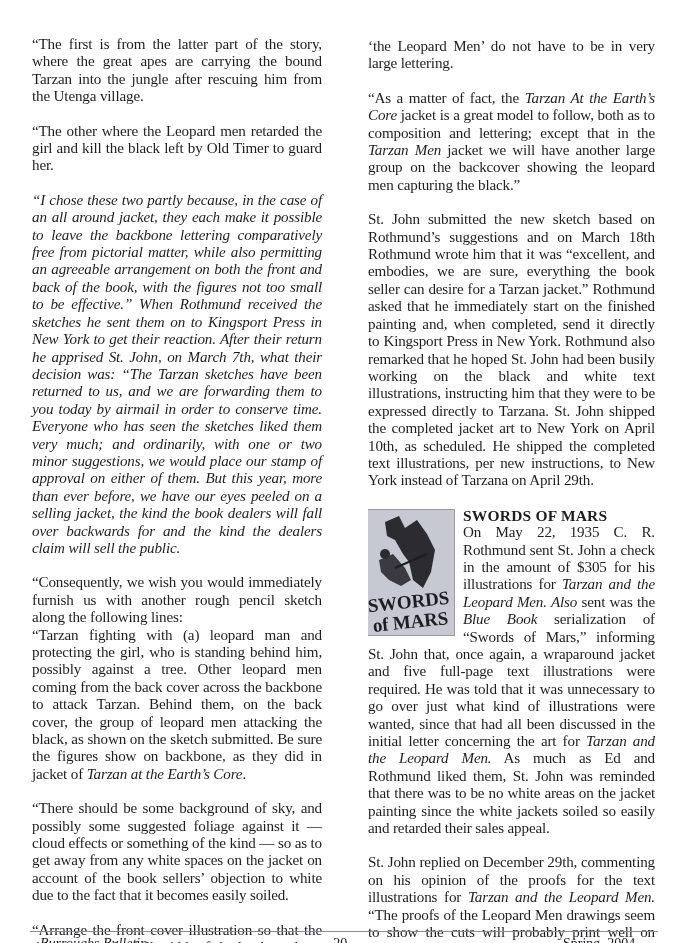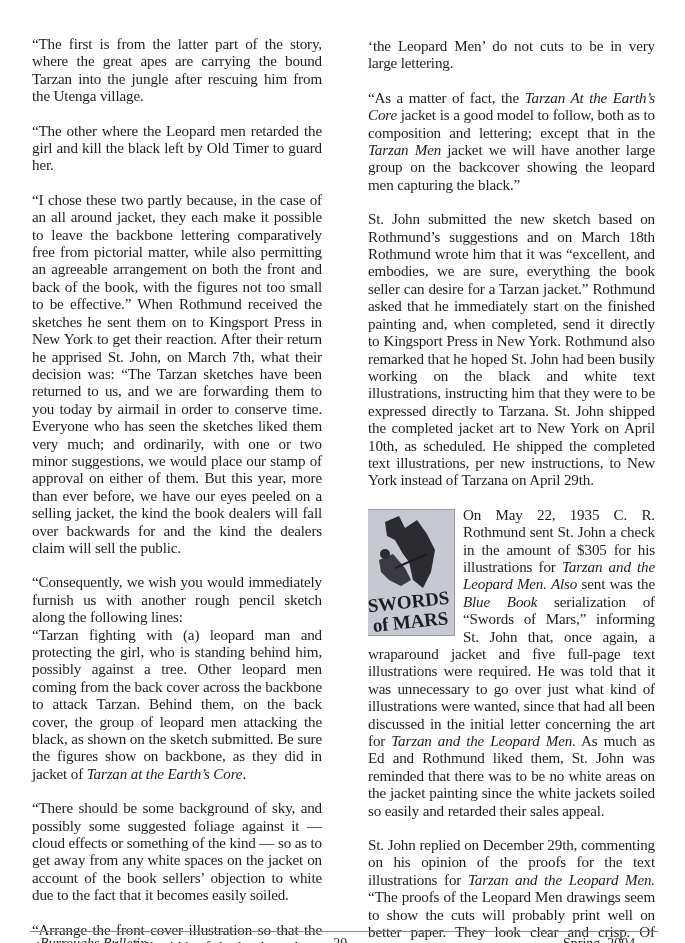--- a/index.html
+++ b/index.html
@@ -8,21 +8,21 @@
     font-family: "Liberation Serif", "DejaVu Serif", serif; color: #1e1e22;
   }
   .page { position: absolute; left: 0; top: 18px; width: 675px; height: 943px; }
   .col {
     position: absolute; top: 18px; font-size: 15.1px; line-height: 17.4px;
     text-align: justify; letter-spacing: -0.15px;
   }
   .col-left { left: 32px; width: 290px; }
   .col-right { left: 368px; width: 287px; top: 20px; }
   .col p { margin: 0 0 17px 0; }
-  .col p.tight { margin-bottom: 0; }
+  .col p.tight { margin-bottom: 0; font-style: italic; }
   .col i { font-style: italic; }
   .sidebar-box { overflow: hidden; }
   .img-box {
     float: left; width: 89px; height: 125px; margin: 2px 8px 0 -4px;
     background: #c9ccd4; border: 1px solid #9a9ca4; position: relative;
   }
   .img-box svg { width: 100%; height: 100%; display: block; }
   .section-title { font-weight: bold; font-size: 15.5px; letter-spacing: 0.2px; display: block; }
   .footer-rule { position: absolute; left: 30px; width: 628px; top: 913px; height: 1px; background: #8a8d98; }
   .footer-left { position: absolute; left: 40px; top: 918px; font-style: italic; font-size: 14px; }
@@ -39,37 +39,38 @@
     <p>“The first is from the latter part of the story, where the great apes are carrying the bound Tarzan into the jungle after rescuing him from the Utenga village.</p>
     <p>“The other where the Leopard men retarded the girl and kill the black left by Old Timer to guard her.</p>
     <p class="tight">“I chose these two partly because, in the case of an all around jacket, they each make it possible to leave the backbone lettering comparatively free from pictorial matter, while also permitting an agreeable arrangement on both the front and back of the book, with the figures not too small to be effective.” When Rothmund received the sketches he sent them on to Kingsport Press in New York to get their reaction. After their return he apprised St. John, on March 7th, what their decision was: “The Tarzan sketches have been returned to us, and we are forwarding them to you today by airmail in order to conserve time. Everyone who has seen the sketches liked them very much; and ordinarily, with one or two minor suggestions, we would place our stamp of approval on either of them. But this year, more than ever before, we have our eyes peeled on a selling jacket, the kind the book dealers will fall over backwards for and the kind the dealers claim will sell the public.</p>
     <p style="margin-top:17px"><span>“Consequently, we wish you would immediately furnish us with another rough pencil sketch along the following lines:</span></p>
     <p style="margin-top:-17px"><span>“Tarzan fighting with (a) leopard man and protecting the girl, who is standing behind him, possibly against a tree. Other leopard men coming from the back cover across the backbone to attack Tarzan. Behind them, on the back cover, the group of leopard men attacking the black, as shown on the sketch submitted. Be sure the figures show on backbone, as they did in jacket of </span><i>Tarzan at the Earth’s Core</i><span>.</span></p>
     <p>“There should be some background of sky, and possibly some suggested foliage against it — cloud effects or something of the kind — so as to get away from any white spaces on the jacket on account of the book sellers’ objection to white due to the fact that it becomes easily soiled.</p>
     <p>“Arrange the front cover illustration so that the title can run the full width of the book, and not be broken as it is in sketches submitted. The words</p>
   </div>
 
   <div class="col col-right">
-    <p>‘the Leopard Men’ do not cuts to be in very large lettering.</p>
-    <p><span>“As a matter of fact, the </span><i>Tarzan At the Earth’s Core</i><span> jacket is a good model to follow, both as to composition and lettering; except that in the </span><i>Tarzan Men</i><span> jacket we will have another large group on the backcover showing the leopard men capturing the black.”</span></p>
+    <p>‘the Leopard Men’ do not have to be in very large lettering.</p>
+    <p><span>“As a matter of fact, the </span><i>Tarzan At the Earth’s Core</i><span> jacket is a great model to follow, both as to composition and lettering; except that in the </span><i>Tarzan Men</i><span> jacket we will have another large group on the backcover showing the leopard men capturing the black.”</span></p>
     <p>St. John submitted the new sketch based on Rothmund’s suggestions and on March 18th Rothmund wrote him that it was “excellent, and embodies, we are sure, everything the book seller can desire for a Tarzan jacket.” Rothmund asked that he immediately start on the finished painting and, when completed, send it directly to Kingsport Press in New York. Rothmund also remarked that he hoped St. John had been busily working on the black and white text illustrations, instructing him that they were to be expressed directly to Tarzana. St. John shipped the completed jacket art to New York on April 10th, as scheduled. He shipped the completed text illustrations, per new instructions, to New York instead of Tarzana on April 29th.</p>
 
     <div class="sidebar-box">
       <p>
         <span class="img-box">
           <svg viewBox="0 0 89 125">
             <rect x="0" y="0" width="89" height="125" fill="#c6c9d2"></rect>
             <path d="M20 12 L34 6 L40 18 L52 10 L62 24 L70 40 L66 62 L58 78 L48 70 L44 52 L38 44 L30 30 L22 26 Z" fill="#2c2c30"></path>
             <path d="M14 50 L28 44 L40 58 L46 70 L36 76 L24 70 L16 62 Z" fill="#3a3a40"></path>
             <circle cx="20" cy="44" r="5" fill="#2c2c30"></circle>
             <path d="M30 58 L62 44" stroke="#1e1e22" stroke-width="2"></path>
             <text x="44" y="98" text-anchor="middle" font-family="Liberation Serif, serif" font-weight="bold" font-size="19" fill="#1e1e22" transform="rotate(-6 44 98)">SWORDS</text>
             <text x="46" y="118" text-anchor="middle" font-family="Liberation Serif, serif" font-weight="bold" font-size="19" fill="#1e1e22" transform="rotate(-6 46 118)">of MARS</text>
           </svg>
         </span>
+        <span class="section-title">SWORDS OF MARS</span>
         <span>On May 22, 1935 C. R. Rothmund sent St. John a check in the amount of $305 for his illustrations for </span><i>Tarzan and the Leopard Men. Also</i><span> sent was the </span><i>Blue Book</i><span> serialization of “Swords of Mars,” informing St. John that, once again, a wraparound jacket and five full-page text illustrations were required. He was told that it was unnecessary to go over just what kind of illustrations were wanted, since that had all been discussed in the initial letter concerning the art for </span><i>Tarzan and the Leopard Men.</i><span> As much as Ed and Rothmund liked them, St. John was reminded that there was to be no white areas on the jacket painting since the white jackets soiled so easily and retarded their sales appeal.</span>
       </p>
     </div>
 
     <p><span>St. John replied on December 29th, commenting on his opinion of the proofs for the text illustrations for </span><i>Tarzan and the Leopard Men.</i><span> “The proofs of the Leopard Men drawings seem to show the cuts will probably print well on better paper. They look clear and crisp. Of course they should have a bit of</span></p>
   </div>
 
   <div class="footer-rule"></div>
   <div class="footer-left">Burroughs Bulletin</div>
   <div class="footer-center">- 20 -</div>

